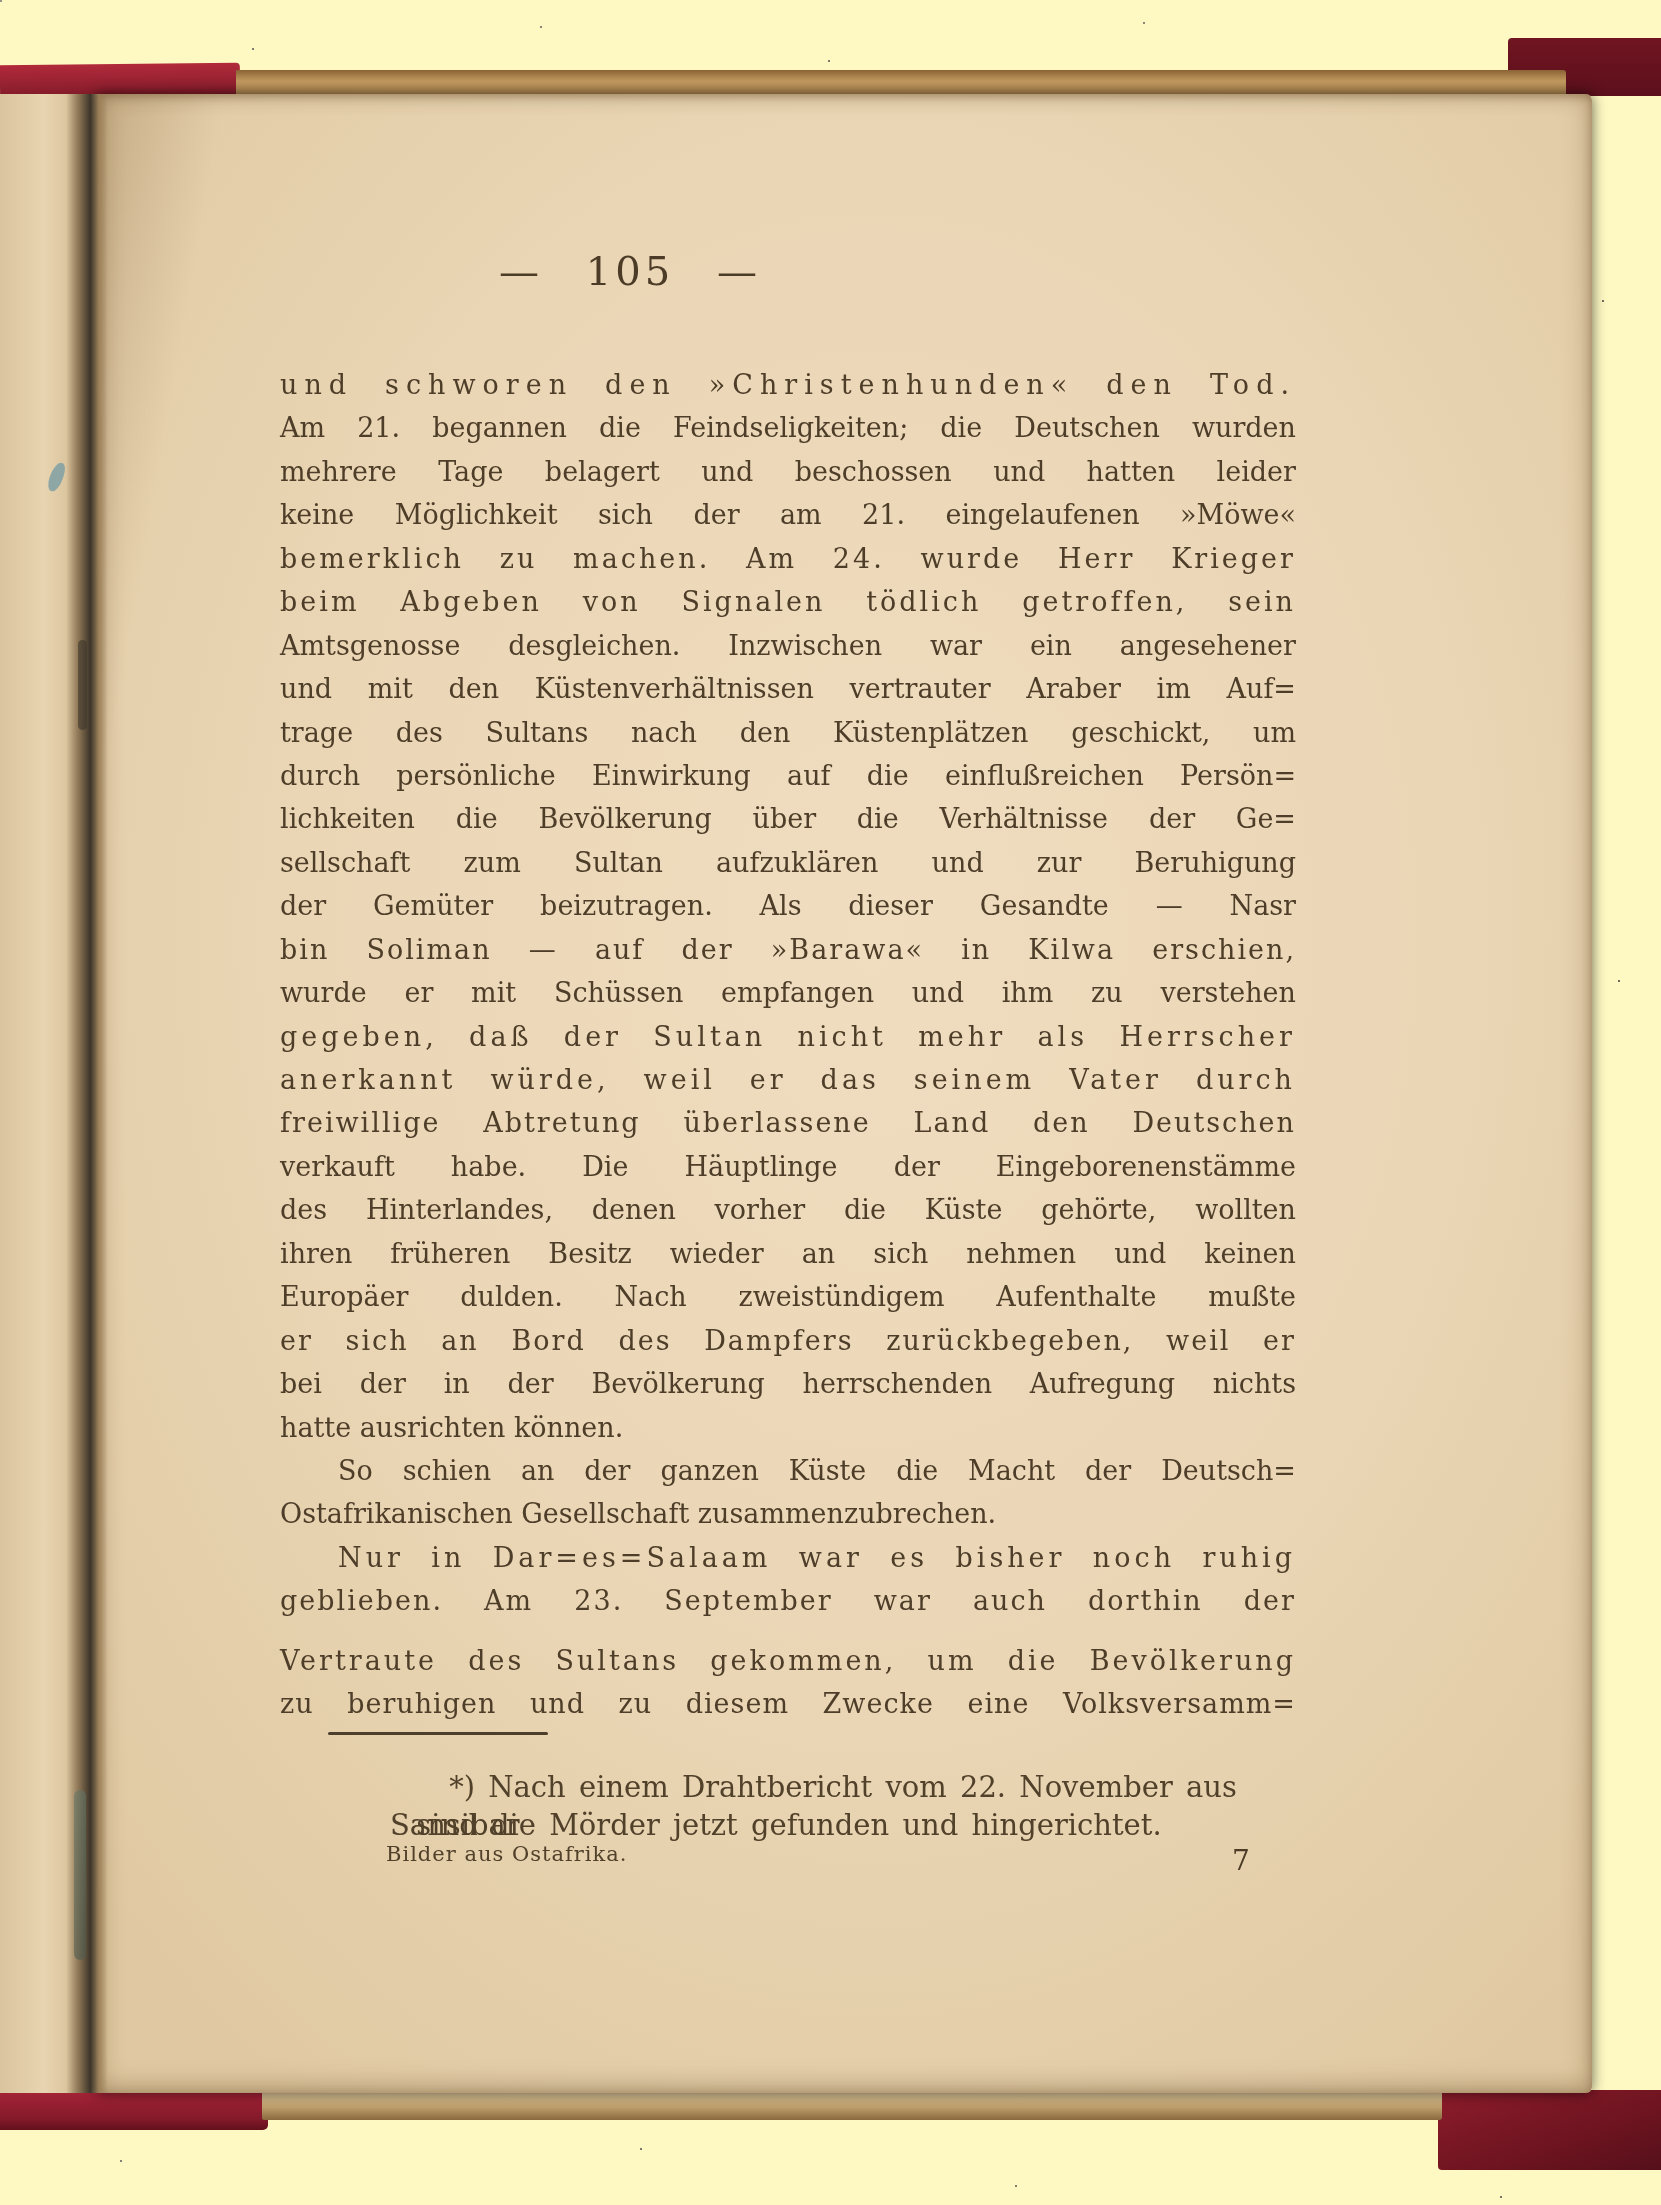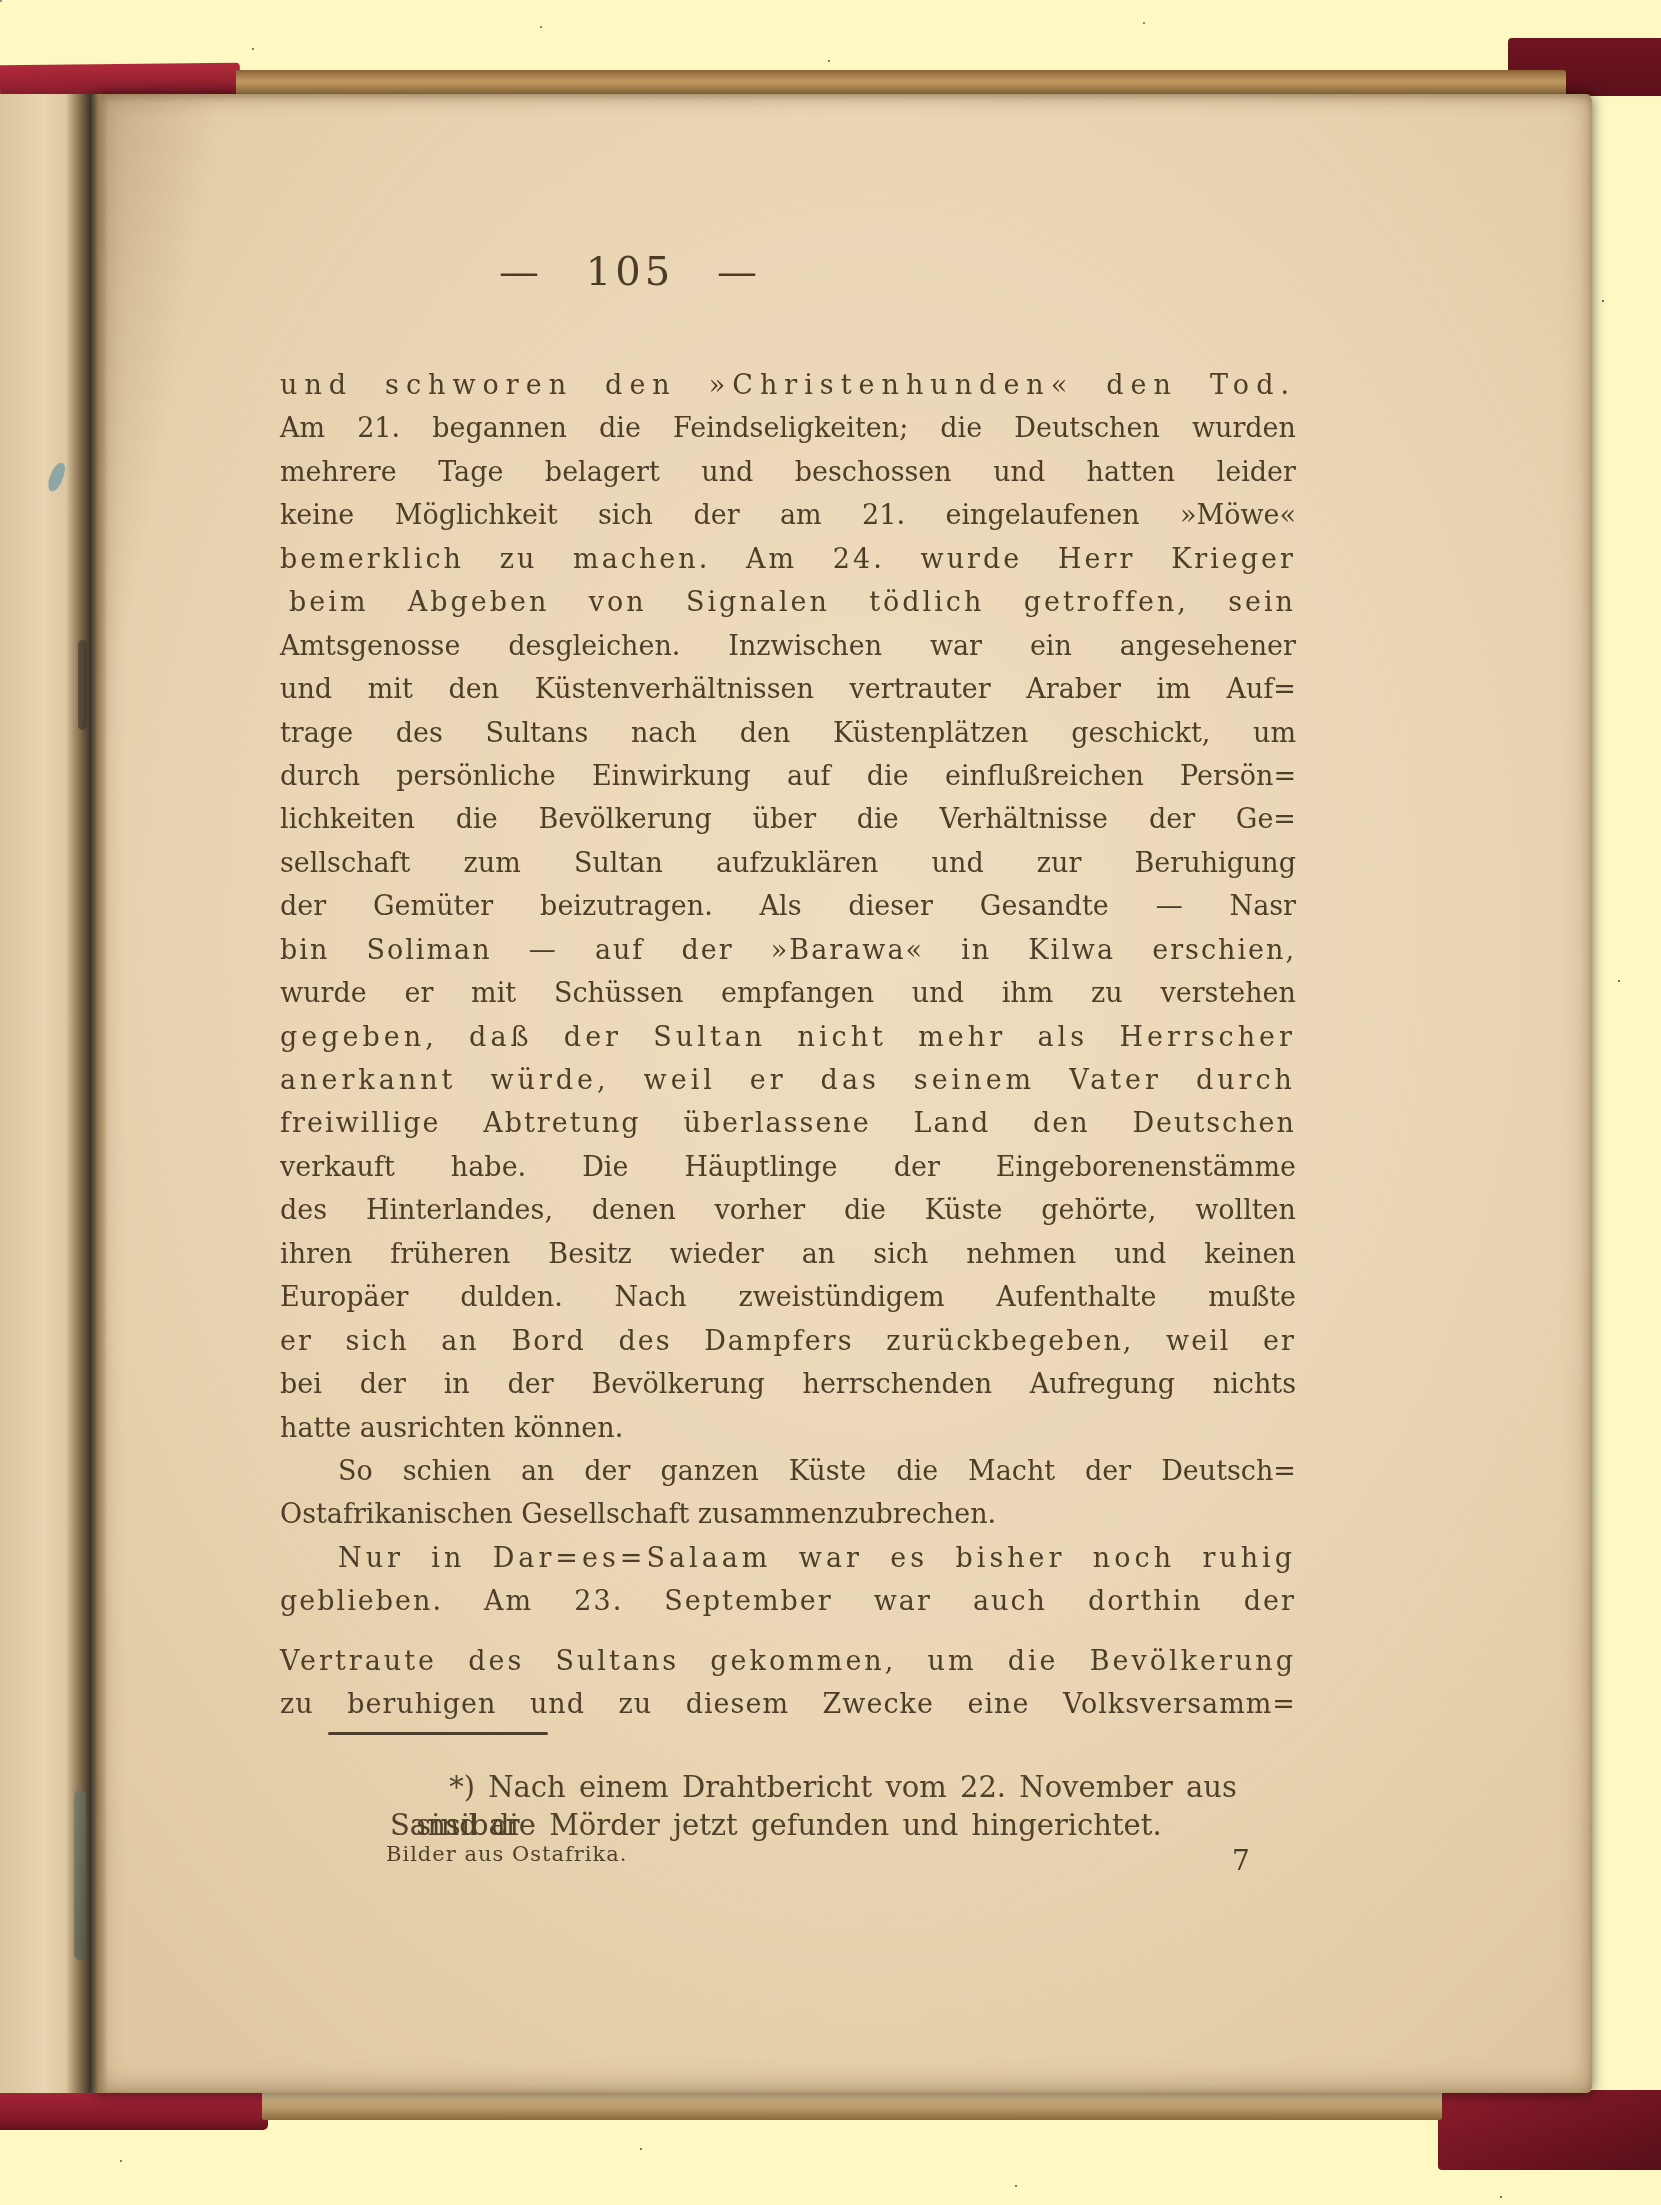--- a/index.html
+++ b/index.html
@@ -83,21 +83,21 @@
   <div class="stitch-c"></div>
 
   <div class="pagenum">—  105  —</div>
 
   <div class="textcol">
       <div class="tline just" style="letter-spacing: 7px;">und schworen den »Christenhunden« den Tod.</div>
       <div class="tline just">Am 21. begannen die Feindseligkeiten; die Deutschen wurden</div>
       <div class="tline just">mehrere Tage belagert und beschossen und hatten leider</div>
       <div class="tline just">keine Möglichkeit sich der am 21. eingelaufenen »Möwe«</div>
       <div class="tline just" style="letter-spacing: 3px;">bemerklich zu machen.  Am 24. wurde Herr Krieger</div>
-      <div class="tline just" style="letter-spacing: 3px; margin-left: 9px;">beim Abgeben von Signalen tödlich getroffen, sein</div>
+      <div class="tline just" style="letter-spacing: 3px;">beim Abgeben von Signalen tödlich getroffen, sein</div>
       <div class="tline just">Amtsgenosse desgleichen.  Inzwischen war ein angesehener</div>
       <div class="tline just">und mit den Küstenverhältnissen vertrauter Araber im Auf=</div>
       <div class="tline just">trage des Sultans nach den Küstenplätzen geschickt, um</div>
       <div class="tline just">durch persönliche Einwirkung auf die einflußreichen Persön=</div>
       <div class="tline just">lichkeiten die Bevölkerung über die Verhältnisse der Ge=</div>
       <div class="tline just">sellschaft zum Sultan aufzuklären und zur Beruhigung</div>
       <div class="tline just">der Gemüter beizutragen.  Als dieser Gesandte — Nasr</div>
       <div class="tline just" style="letter-spacing: 2px;">bin Soliman — auf der »Barawa« in Kilwa erschien,</div>
       <div class="tline just">wurde er mit Schüssen empfangen und ihm zu verstehen</div>
       <div class="tline just" style="letter-spacing: 4px;">gegeben, daß der Sultan nicht mehr als Herrscher</div>

